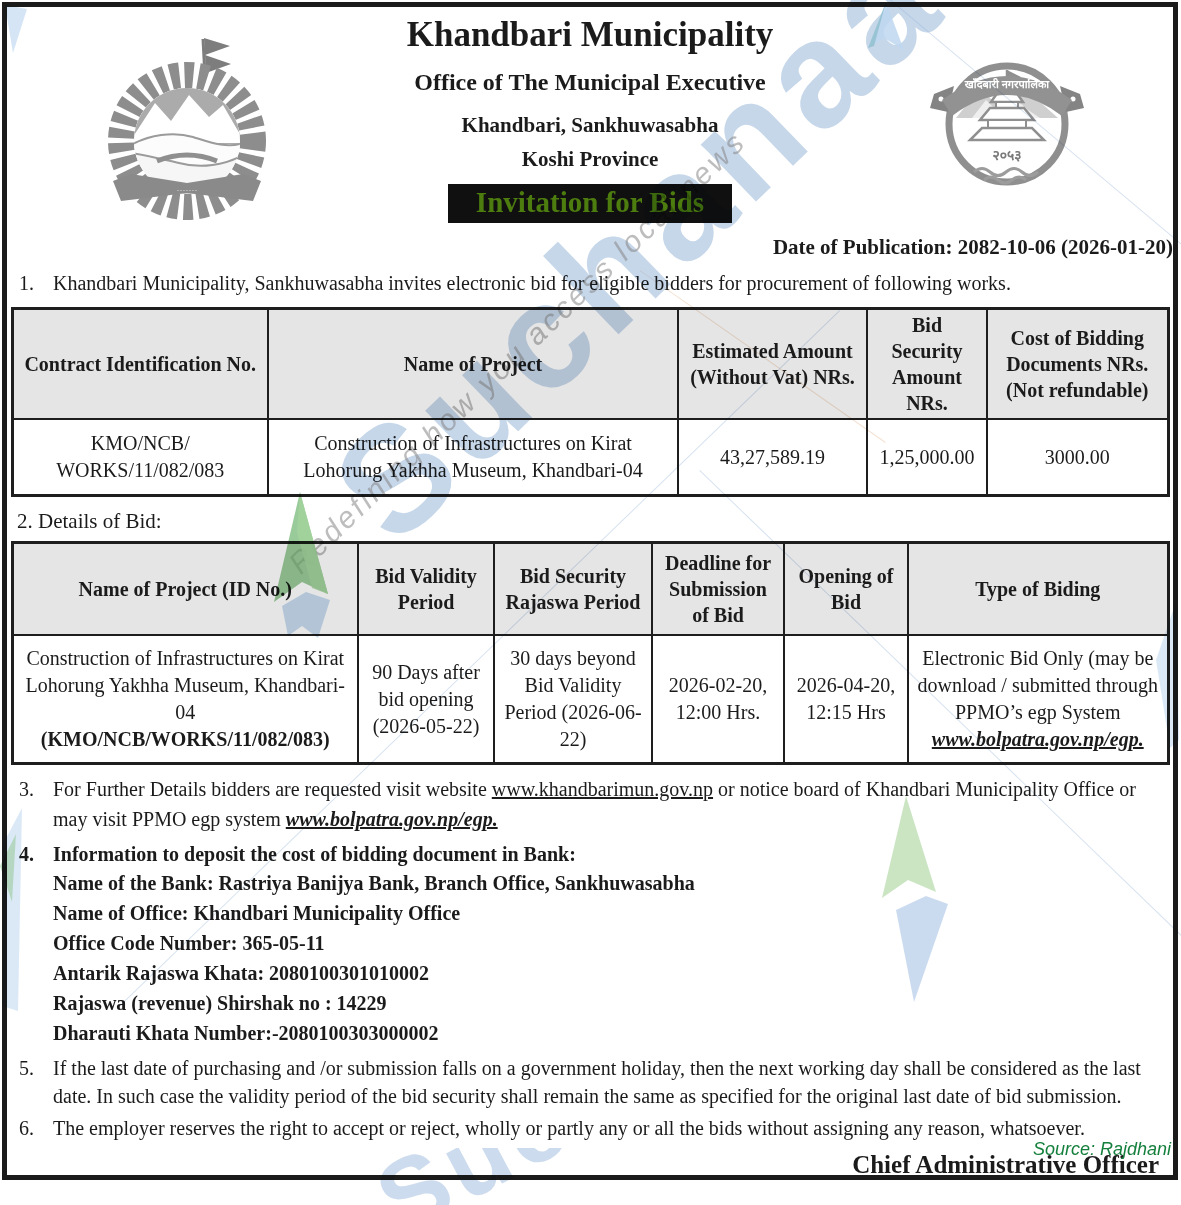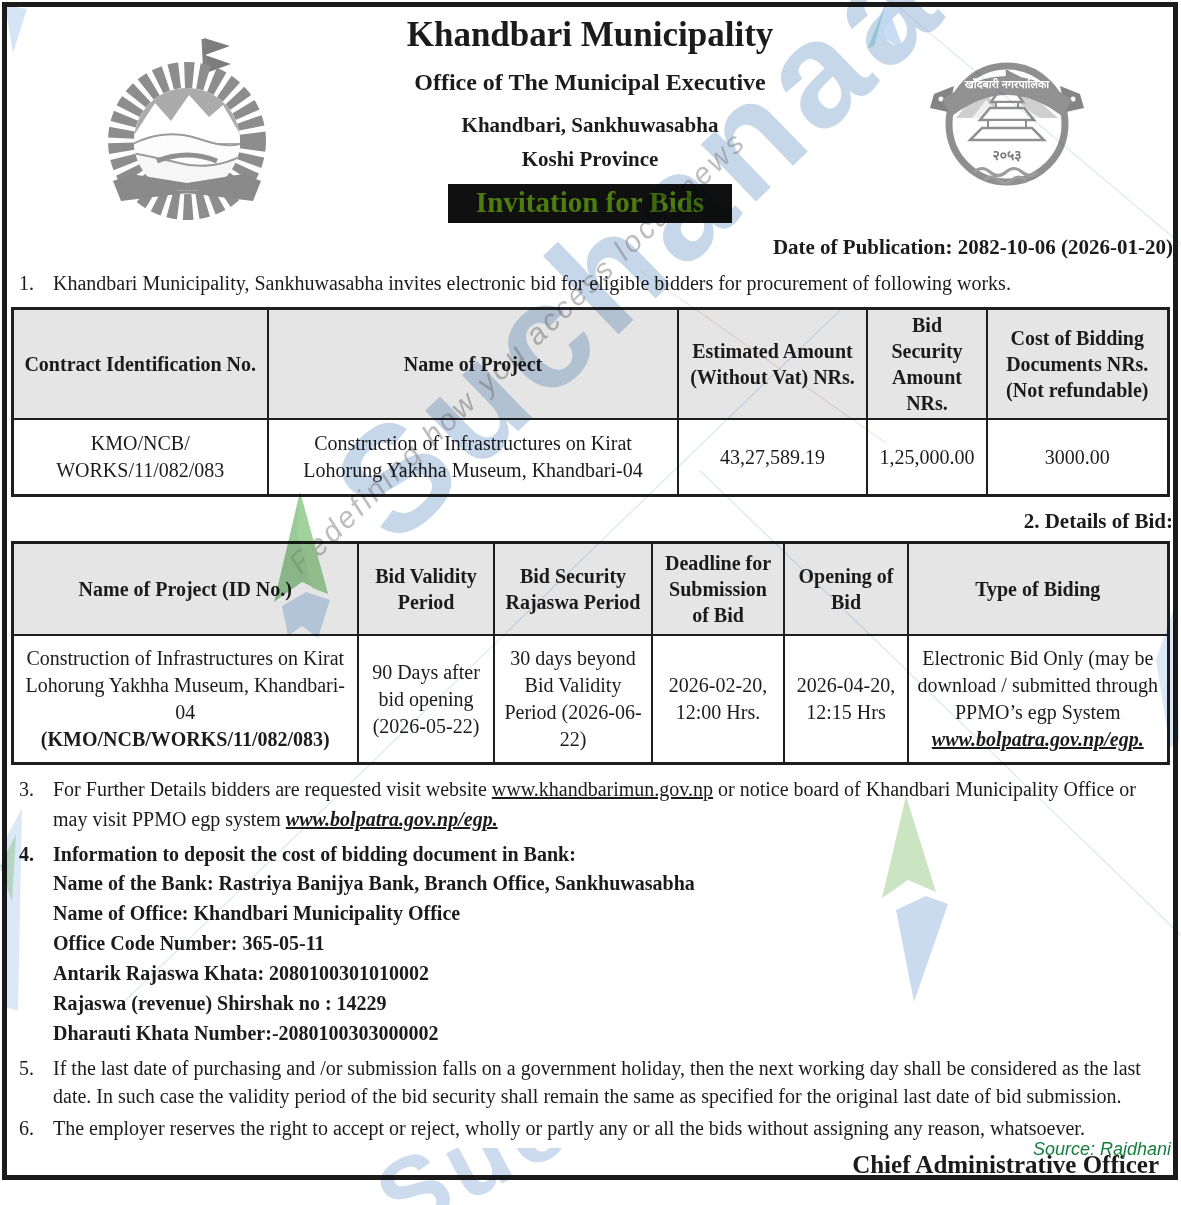--- a/index.html
+++ b/index.html
@@ -22,21 +22,21 @@
   .seal-left{left:80px;top:26px;}
   .seal-right{left:921px;top:33px;}
   
   .clause{display:flex;font-size:20px;line-height:28px;margin:10px 8px 0 12px;}
   .clause .num{flex:0 0 34px;}
   .clause .ctext{flex:1;}
   .c3{line-height:30px;margin-top:9px;}
   .bold{font-weight:bold;}
   .ulink{text-decoration:underline;}
   .bilink{font-weight:bold;font-style:italic;text-decoration:underline;margin-top:44px;}
-  .sec2{font-size:21px;font-weight:bold;margin:12px 0 0 10px;line-height:24px;text-align:right;}
+  .sec2{font-size:21px;font-weight:normal;margin:12px 15px 0 10px;line-height:24px;}
   .bankline{margin:0 0 0 46px;font-weight:bold;font-size:20px;line-height:30px;}
   .c4head{margin-top:6px;line-height:28px;}
   .c5{line-height:28px;margin-top:6px;}
   .c6{line-height:28px;margin-top:4px;}
   .signature{text-align:right;font-size:25px;font-weight:bold;margin:8px 14px 0 0;line-height:30px;}
   .source{position:absolute;right:10px;top:1139px;font-family:"Liberation Sans","DejaVu Sans",sans-serif;font-style:italic;font-size:18px;color:#15803d;z-index:2;}
   
   table{border-collapse:collapse;table-layout:fixed;width:1156px;margin:10px auto 0;border:3px solid #1e1e1e;}
   th,td{border:2px solid #1e1e1e;text-align:center;vertical-align:middle;padding:2px 6px;overflow:hidden;}
   th{background:#e5e5e5;font-size:20px;font-weight:bold;line-height:26px;}

